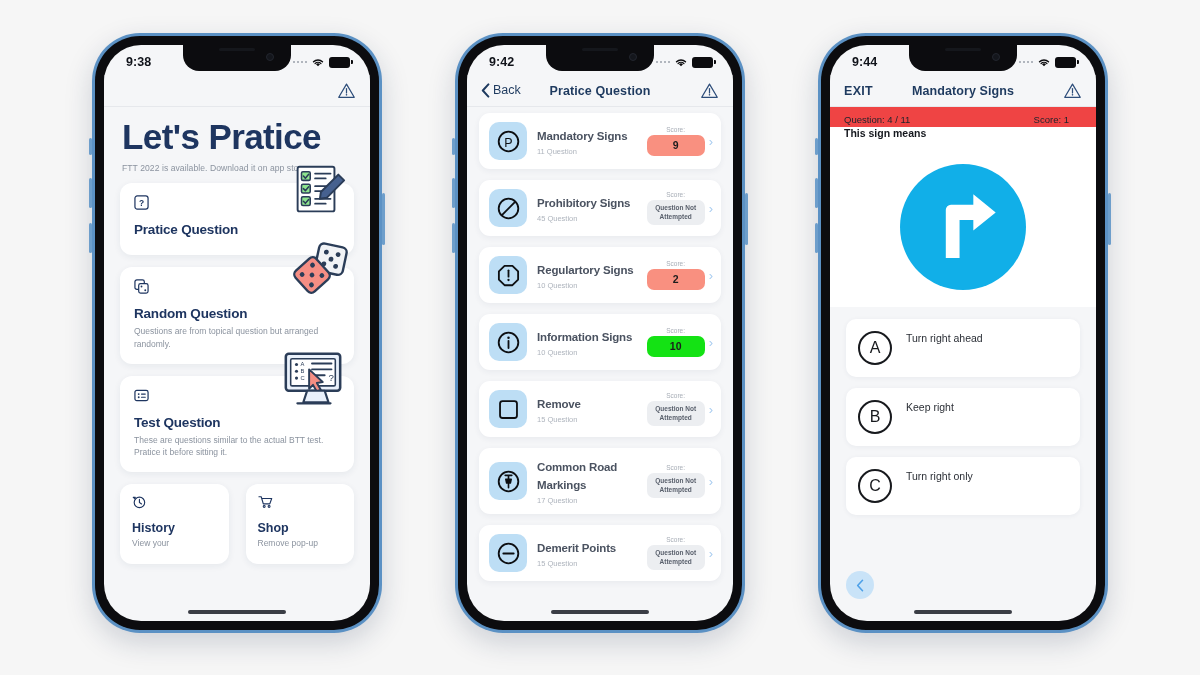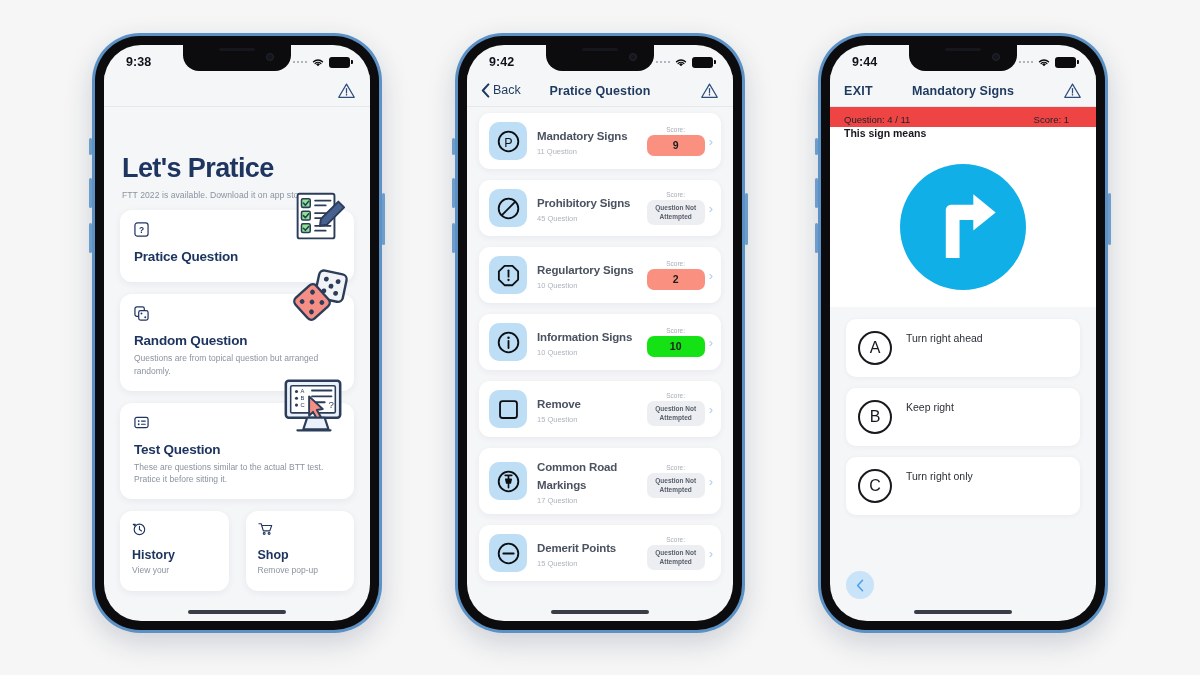--- a/index.html
+++ b/index.html
@@ -104,22 +104,22 @@
   }
   .nav-right { min-width: 62px; display:flex; justify-content:flex-end; }
   .back-chevron { display:block; }
   .back-label { font-size: 12.5px; font-weight: 500; color:#1e3a5f; }
   .exit-label { font-size: 12.5px; font-weight: bold; color:#1e3a5f; letter-spacing:.3px;}
   .warn-icon { display:block; }
 
   
   .p1-head { padding: 10px 18px 4px 18px; }
   .p1-title {
-    font-size: 27px; font-weight: bold; color:#1e3560;
-    letter-spacing: -0.6px; line-height: 1.12; margin-top: 36px;
+    font-size: 35px; font-weight: bold; color:#1e3560;
+    letter-spacing: -0.6px; line-height: 1.12;
   }
   .p1-sub {
     margin-top: 7px;
     font-size: 8.6px; color:#8b939f; letter-spacing:.05px;
   }
   .cards { padding: 6px 16px 0 16px; }
   .card {
     position: relative;
     background: #fff;
     border-radius: 12px;

